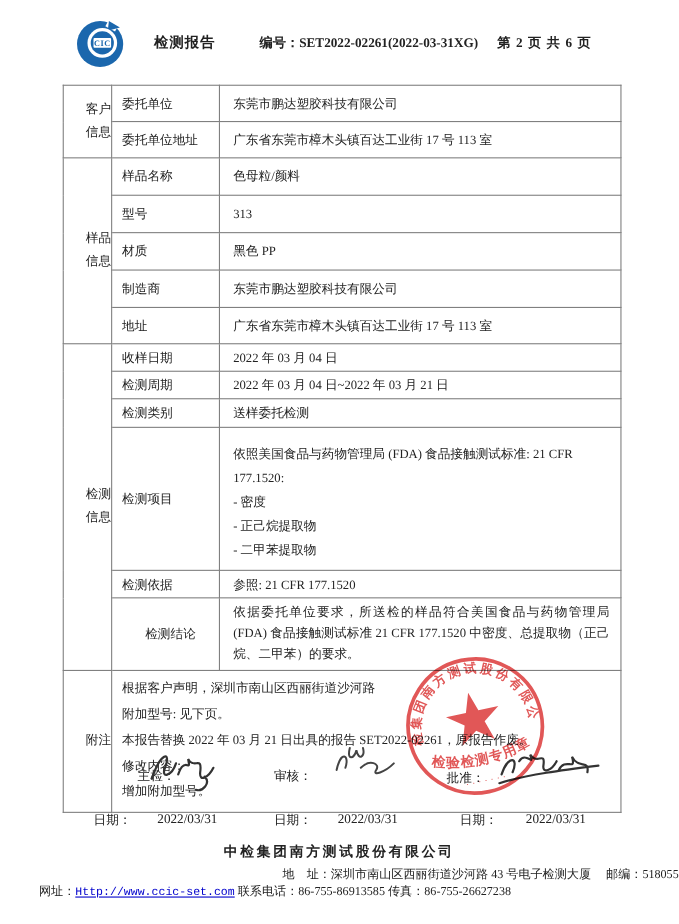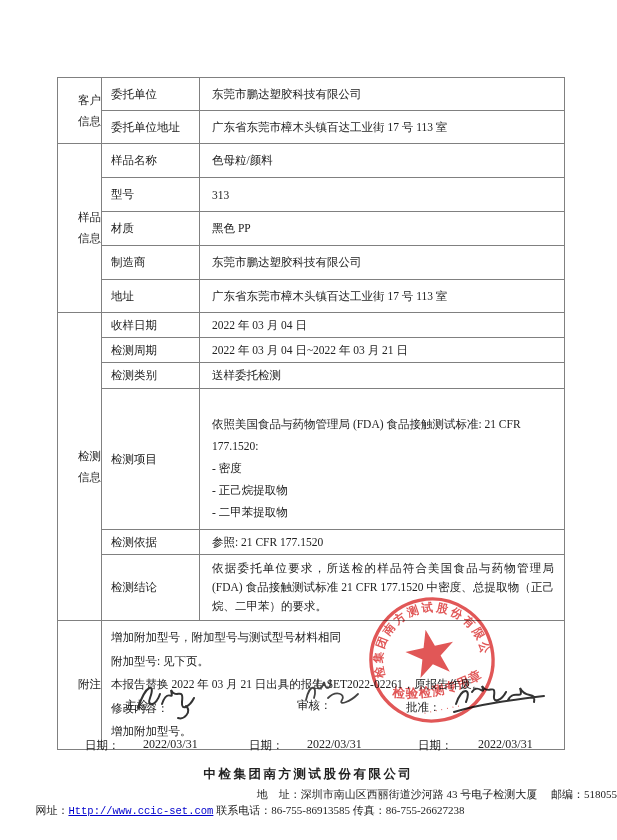--- a/index.html
+++ b/index.html
@@ -21,25 +21,25 @@
   .hdr-page { position:absolute; left:452px; top:31px; font-size:12px; font-weight:bold; letter-spacing:1px; }
 
   
   .report-table-wrap { position:absolute; left:57px; top:77px; width:507px; }
   table.report { border-collapse:collapse; width:507px; table-layout:fixed; }
   table.report td { border:1px solid #808080; font-size:11.5px; vertical-align:middle; }
   col.c1 { width:44px; } col.c2 { width:98px; } col.c3 { width:365px; }
   td.sec { text-align:right; line-height:21px; }
   td.lbl { padding-left:9px; }
   td.val { padding-left:12px; padding-right:10px; }
-  td.val.multi { vertical-align:top; padding-top:24px; padding-bottom:6px; line-height:22px; }
+  td.val.multi { vertical-align:top; padding-top:13px; padding-bottom:6px; line-height:22px; }
   td.val.just { text-align:justify; line-height:19px; padding-top:4px; padding-bottom:4px; }
   tr.h33 td { height:33px; } tr.h34 td { height:34px; }
   tr.h25 td { height:25px; } tr.h26 td { height:26px; }
-  tr.h87 td { height:87px; } tr.h53 td { height:53px; } tr.h118 td { height:118px; }
+  tr.h87 td { height:87px; } tr.h53 td { height:53px;text-align:center; } tr.h118 td { height:118px; }
   td.note { vertical-align:top; padding:5px 10px 5px 9px; line-height:23.5px; }
 
   
   .stamp {
     position:absolute; left:366px; top:594px; width:132px; height:132px;
     transform:rotate(-12deg);
     opacity:0.88; mix-blend-mode:multiply;
     z-index:6;
   }
 
@@ -54,20 +54,34 @@
     font-size:12.5px; font-weight:bold; letter-spacing:2.5px; }
   .footer-line2 { position:absolute; left:0; top:787px; width:617px; text-align:right; font-size:11px; }
   .footer-line3 { position:absolute; left:0; top:803px; width:500px; text-align:center; font-size:11px; }
   .weblink { color:#0000cc; text-decoration:underline; cursor:pointer; font-family:"Liberation Mono","DejaVu Sans Mono",monospace; font-size:10.5px; }
 </style>
 </head>
 <body>
 
 <div class="page">
 
+  <div class="header">
+    <svg class="logo" viewBox="0 0 46 46">
+      <circle cx="23" cy="23" r="21" fill="#1b67ad"></circle>
+      <rect x="30" y="-2" width="10" height="12" fill="#ffffff" transform="rotate(28 35 4)"></rect>
+      <polygon points="31,2 41,8 30,11" fill="#1b67ad"></polygon>
+      <circle cx="25" cy="22" r="13.5" fill="#ffffff"></circle>
+      <circle cx="25" cy="22" r="10.5" fill="#1b67ad"></circle>
+      <rect x="17" y="17.5" width="16" height="9" rx="1" fill="#ffffff"></rect>
+      <text x="25" y="24.8" text-anchor="middle" font-size="7.5" font-weight="bold" font-family="Liberation Serif, serif" fill="#1b67ad" letter-spacing="0.5">CIC</text>
+    </svg>
+    <div class="hdr-title">检测报告</div>
+    <div class="hdr-no">编号：SET2022-02261(2022-03-31XG)</div>
+    <div class="hdr-page">第 2 页 共 6 页</div>
+  </div>
 
   <div class="report-table-wrap">
     <table class="report">
       <colgroup>
           <col class="c1">
           <col class="c2">
           <col class="c3">
         </colgroup>
 
       <tbody>
@@ -139,21 +153,21 @@
         <td class="val">参照: 21 CFR 177.1520</td>
       </tr>
       <tr class="h53">
         <td class="lbl">检测结论</td>
         <td class="val just">依据委托单位要求，所送检的样品符合美国食品与药物管理局 (FDA) 食品接触测试标准 21 CFR 177.1520 中密度、总提取物（正己烷、二甲苯）的要求。</td>
       </tr>
 
       <tr class="h118">
         <td class="sec">附注</td>
         <td class="note" colspan="2">
-          <div>增加附加型号，附加型号与测试型号材料相同</div>
+          <div>根据客户声明，深圳市南山区西丽街道沙河路</div>
           <div>附加型号: 见下页。</div>
           <div>本报告替换 2022 年 03 月 21 日出具的报告 SET2022-02261，原报告作废。</div>
           <div>修改内容：</div>
           <div>增加附加型号。</div>
         </td>
       </tr>
     </tbody>
       </table>
   </div>
 
@@ -171,21 +185,21 @@
       <textPath href="#sealBottom" startOffset="50%" text-anchor="middle">检验检测专用章</textPath>
     </text>
     <text x="66" y="118" text-anchor="middle" font-size="4.5" fill="#dd4040" letter-spacing="1.5">• • • • • • •</text>
   </svg>
 
   <div class="sig-label" style="left:85px; top:698px;margin-left:40px;">主检：</div>
   <svg class="sig-svg" style="left:130px; top:674px;" width="76" height="50" viewBox="0 0 76 50">
     <path d="M8 34 C16 10 26 8 20 24 C16 34 26 32 30 20 M32 30 C38 12 44 30 41 16 C46 26 54 12 52 28 C51 38 60 32 64 24 M56 32 C62 38 54 46 48 44" fill="none" stroke="#333" stroke-width="2" stroke-linecap="round"></path>
   </svg>
 
-  <div class="sig-label" style="left:249px; top:698px;margin-left:48px;">审核：</div>
+  <div class="sig-label" style="left:249px; top:698px;">审核：</div>
   <svg class="sig-svg" style="left:294px; top:672px;" width="72" height="42" viewBox="0 0 72 42">
     <path d="M12 28 C16 10 24 14 20 26 M24 8 C21 20 28 18 30 10 C32 20 38 16 36 8 M34 26 C42 18 52 22 48 28 C44 34 56 30 64 22" fill="none" stroke="#444" stroke-width="1.8" stroke-linecap="round"></path>
   </svg>
 
   <div class="sig-label" style="left:406px; top:700px;">批准：</div>
   <svg class="sig-svg" style="left:446px; top:674px;" width="104" height="50" viewBox="0 0 104 50">
     <path d="M10 30 C16 12 26 14 20 28 M26 18 C32 8 40 24 36 12 C42 22 50 8 48 22 C47 30 56 26 60 18 M62 26 C68 14 78 28 74 14 C80 26 90 16 88 28 M8 38 C34 30 66 26 98 22" fill="none" stroke="#333" stroke-width="2" stroke-linecap="round"></path>
   </svg>
 
   <div class="date-label" style="left:85px; top:738px;">日期：</div>

